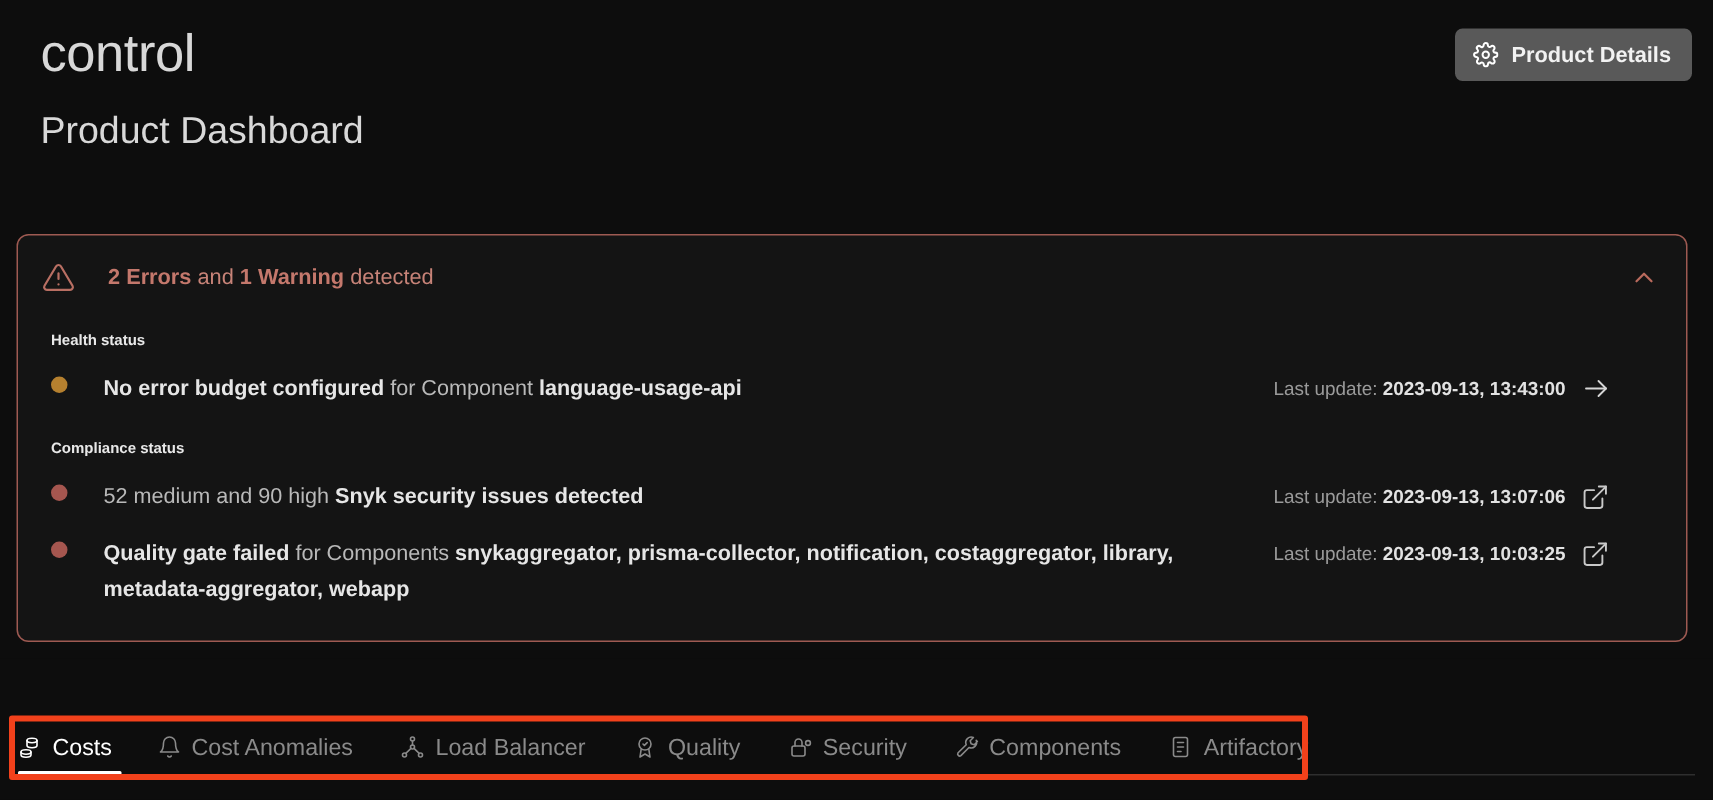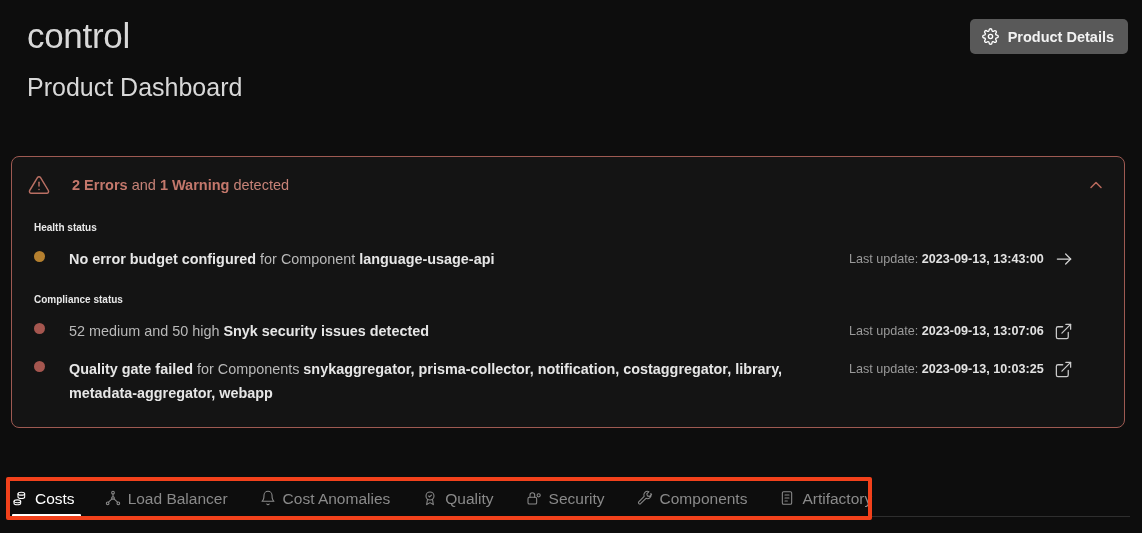--- a/index.html
+++ b/index.html
@@ -176,21 +176,21 @@
             </svg>
           </span>
         </button>
       </div>
     </div>
 
     <div class="section-title">Compliance status</div>
 
     <div class="alert-row">
       <span class="bullet red"></span>
-      <div class="row-text"><span>52 medium and 50 high </span><b>Snyk security issues detected</b></div>
+      <div class="row-text"><span>52 medium and 90 high </span><b>Snyk security issues detected</b></div>
       <div class="row-right">
         <div class="last-update"><span>Last update: </span><b>2023-09-13, 13:07:06</b></div>
         <button class="row-action">
           <span>
             <svg width="19" height="19" viewBox="0 0 24 24" fill="none" stroke="#c9c9c9" stroke-width="1.6" stroke-linecap="round" stroke-linejoin="round">
               <path d="M18 13v6a2 2 0 0 1-2 2H5a2 2 0 0 1-2-2V8a2 2 0 0 1 2-2h6"></path>
               <polyline points="15 3 21 3 21 9"></polyline>
               <line x1="10" y1="14" x2="21" y2="3"></line>
             </svg>
           </span>
@@ -229,45 +229,45 @@
             <ellipse cx="8" cy="17" rx="5" ry="2.2"></ellipse>
             <path d="M3 17v3c0 1.2 2.2 2.2 5 2.2s5-1 5-2.2v-3"></path>
           </svg>
         </span>
         <span>Costs</span>
       </button>
 
       <button class="tab">
         <span>
           <svg width="16" height="16" viewBox="0 0 24 24" fill="none" stroke="#8a8a8a" stroke-width="1.6" stroke-linecap="round" stroke-linejoin="round">
+            <path d="M18 8A6 6 0 0 0 6 8c0 7-3 9-3 9h18s-3-2-3-9"></path>
+            <path d="M13.73 21a2 2 0 0 1-3.46 0"></path>
+          </svg>
+        </span>
+        <span>Cost Anomalies</span>
+      </button>
+
+      <button class="tab">
+        <span>
+          <svg width="16" height="16" viewBox="0 0 24 24" fill="none" stroke="#8a8a8a" stroke-width="1.6" stroke-linecap="round" stroke-linejoin="round">
             <circle cx="12" cy="4" r="2"></circle>
             <circle cx="4" cy="20" r="2"></circle>
             <circle cx="20" cy="20" r="2"></circle>
             <circle cx="12" cy="12" r="2"></circle>
             <line x1="12" y1="6" x2="12" y2="10"></line>
             <path d="M10.5 13.4 5.3 18.3"></path>
             <path d="M13.5 13.4l5.2 4.9"></path>
           </svg>
         </span>
         <span>Load Balancer</span>
       </button>
 
       <button class="tab">
         <span>
           <svg width="16" height="16" viewBox="0 0 24 24" fill="none" stroke="#8a8a8a" stroke-width="1.6" stroke-linecap="round" stroke-linejoin="round">
-            <path d="M18 8A6 6 0 0 0 6 8c0 7-3 9-3 9h18s-3-2-3-9"></path>
-            <path d="M13.73 21a2 2 0 0 1-3.46 0"></path>
-          </svg>
-        </span>
-        <span>Cost Anomalies</span>
-      </button>
-
-      <button class="tab">
-        <span>
-          <svg width="16" height="16" viewBox="0 0 24 24" fill="none" stroke="#8a8a8a" stroke-width="1.6" stroke-linecap="round" stroke-linejoin="round">
             <circle cx="12" cy="9" r="6"></circle>
             <polyline points="8.2 14.2 7 22 12 19 17 22 15.8 14.2"></polyline>
             <polyline points="10 9 11.4 10.4 14.2 7.6"></polyline>
           </svg>
         </span>
         <span>Quality</span>
       </button>
 
       <button class="tab">
         <span>

